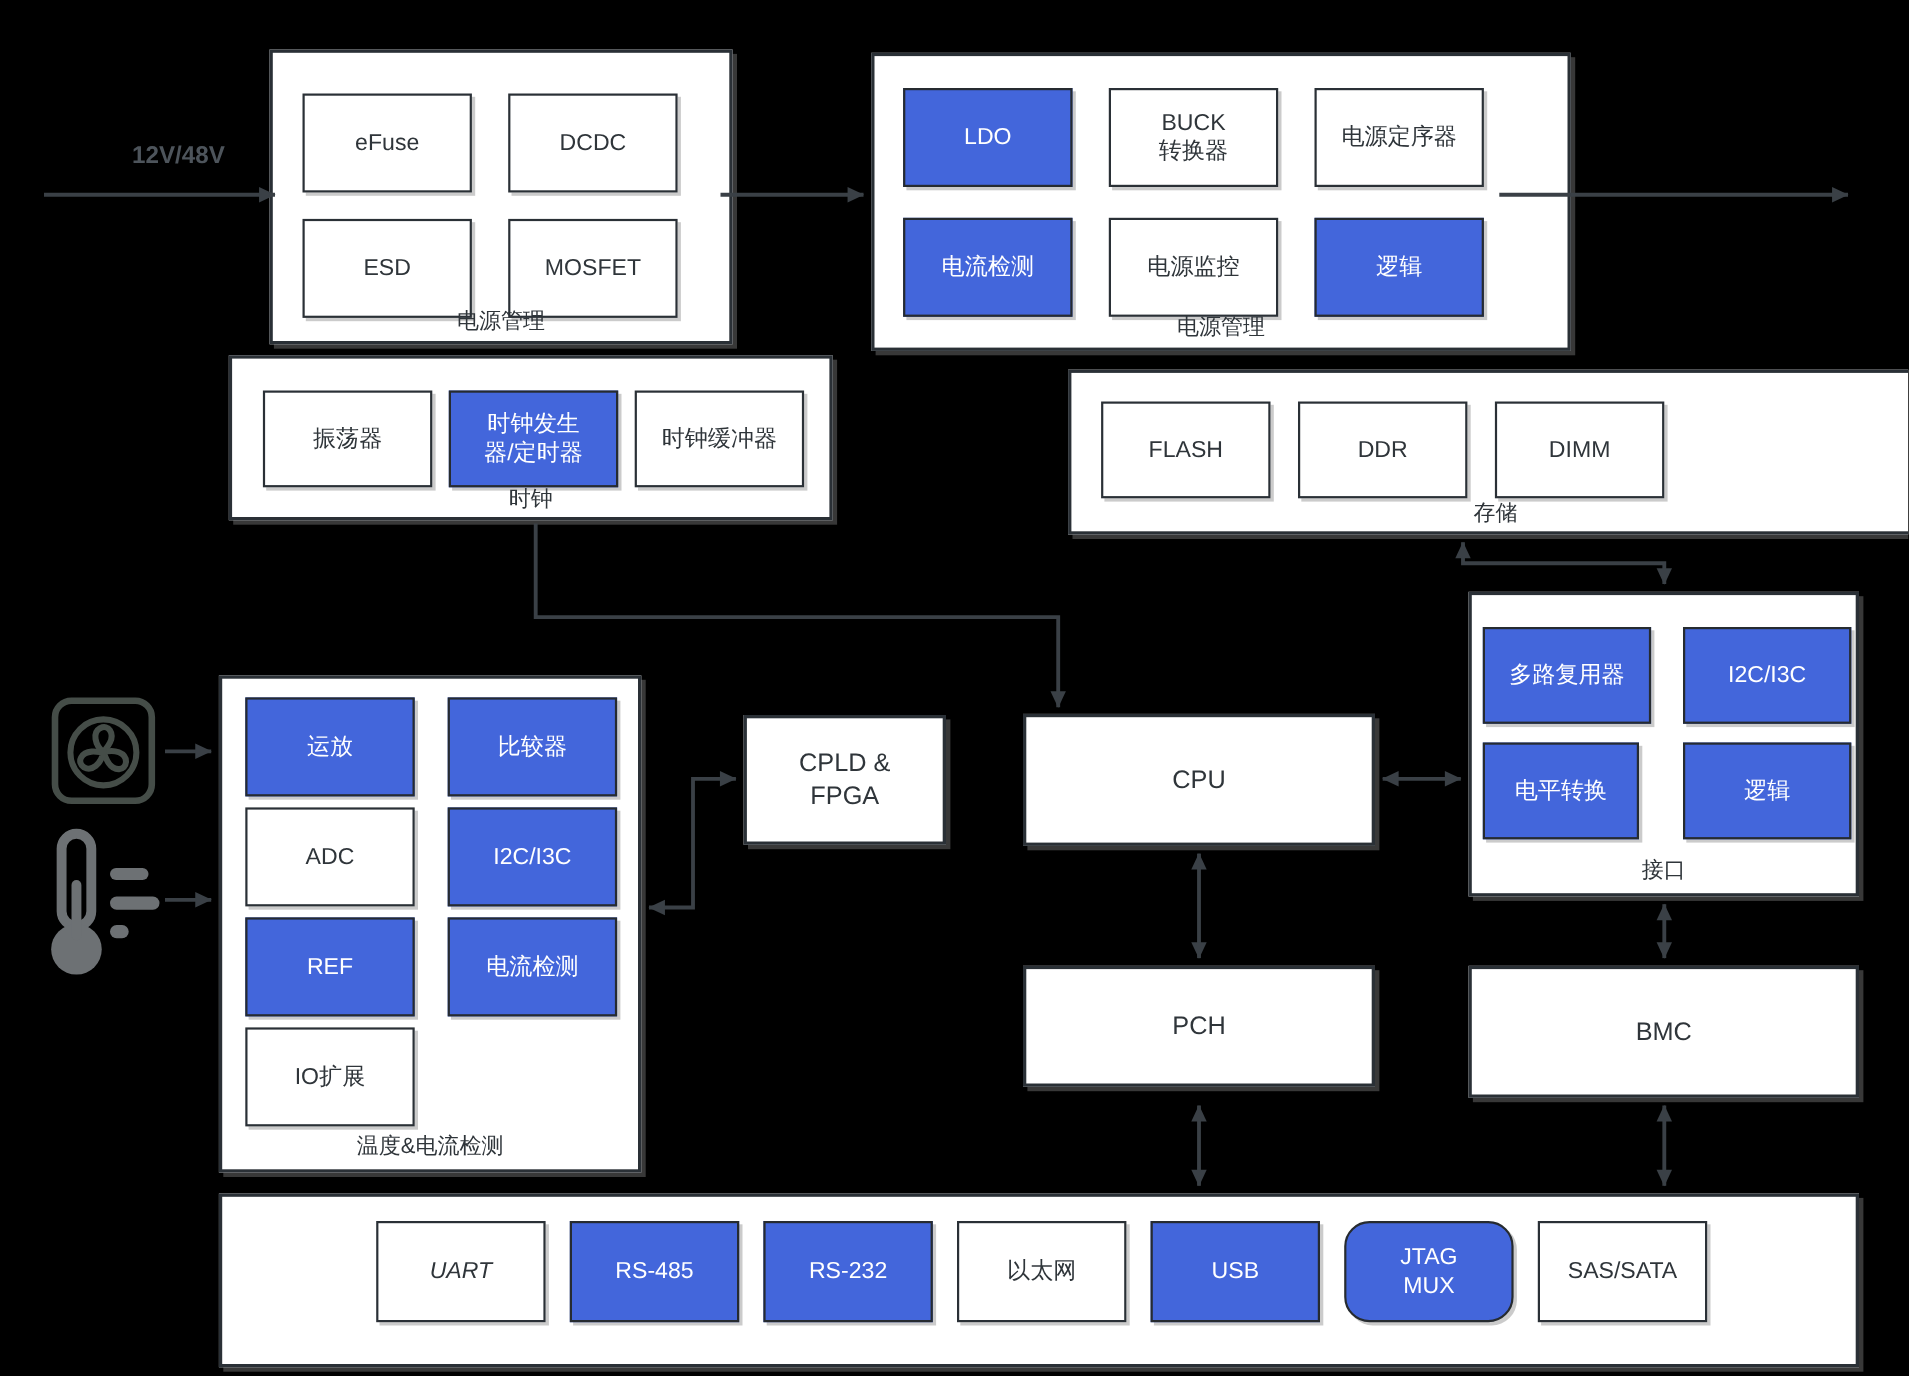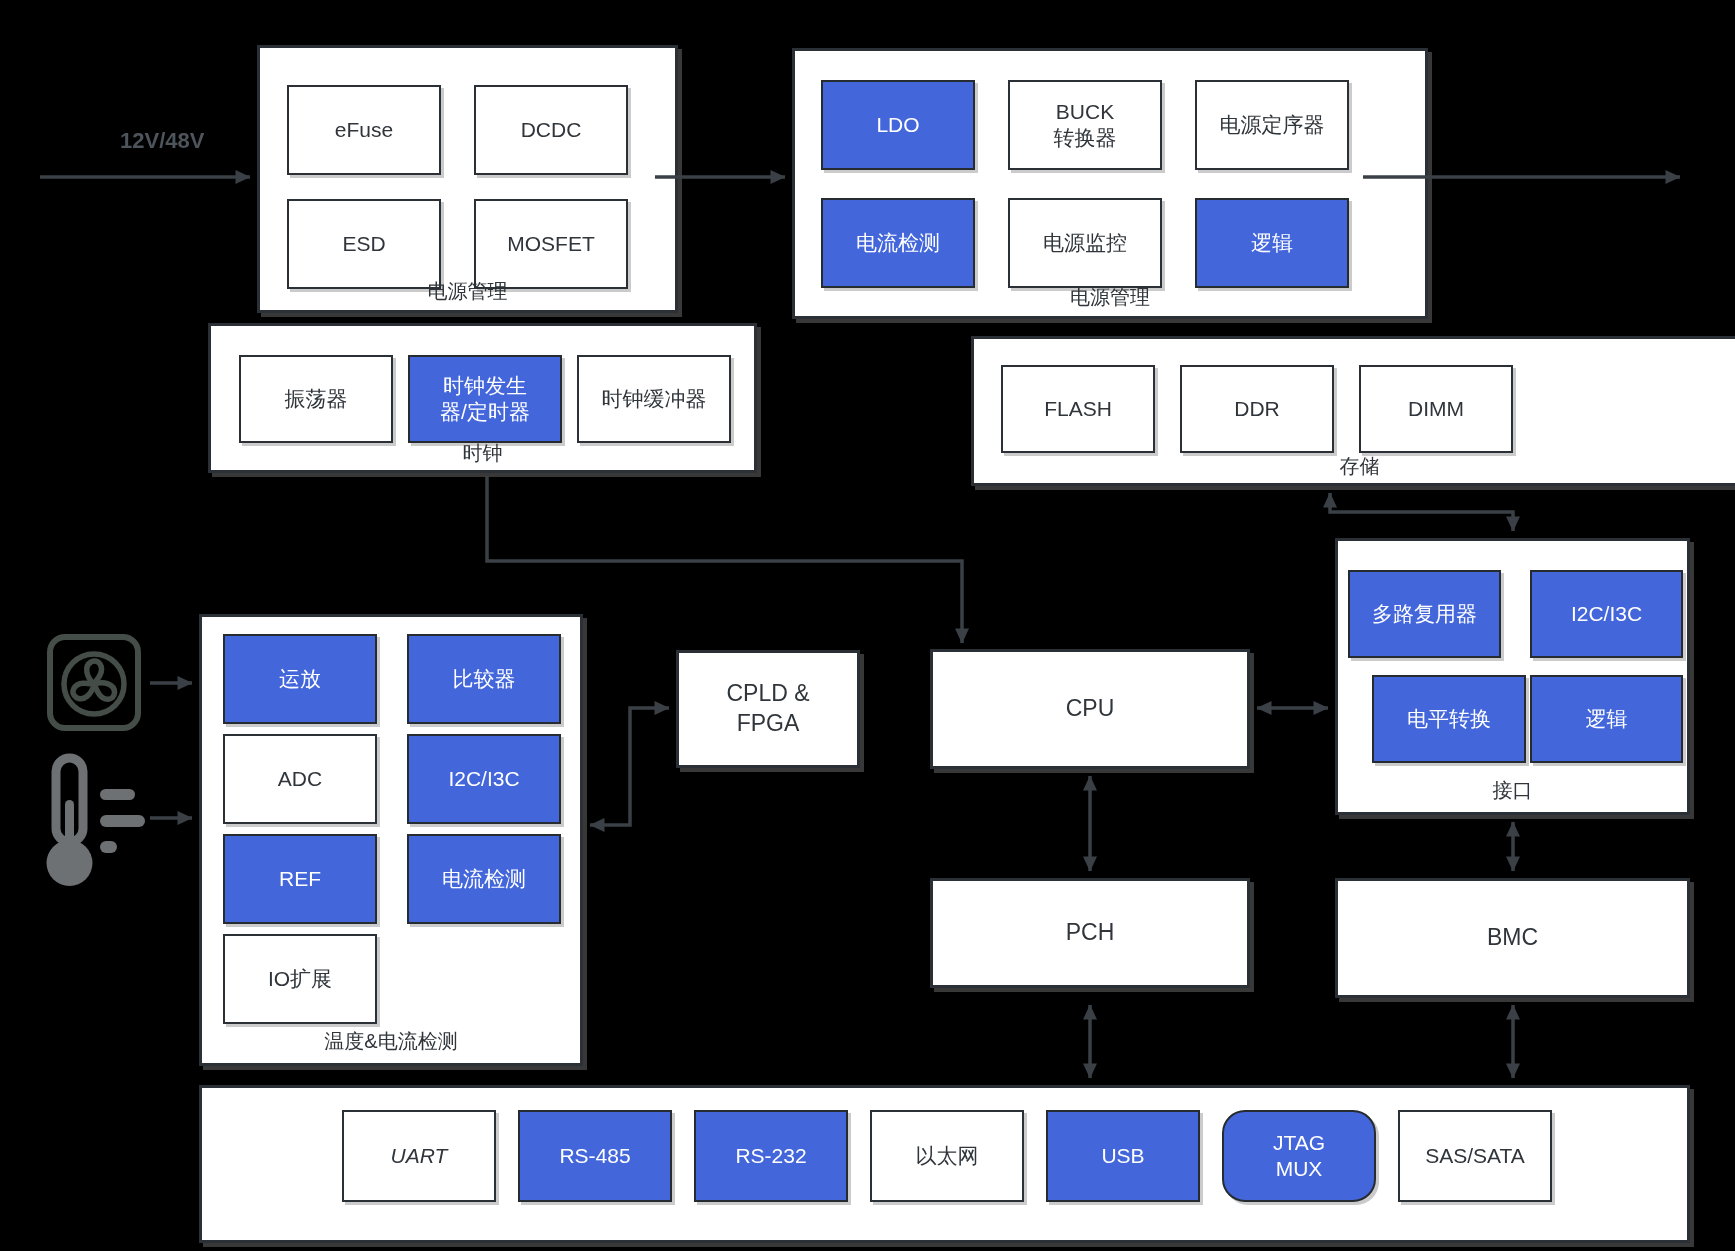--- a/index.html
+++ b/index.html
@@ -49,21 +49,21 @@
     <svg width="105" height="140" viewBox="0 0 105 140">
       <rect x="14" y="6" width="27" height="84" rx="13.5" fill="none" stroke="#6d7174" stroke-width="9"></rect>
       <circle cx="27.5" cy="111" r="23" fill="#6d7174"></circle>
       <rect x="23" y="48" width="9" height="55" rx="4.5" fill="#6d7174"></rect>
       <rect x="58" y="37" width="35" height="11" rx="5.5" fill="#6d7174"></rect>
       <rect x="58" y="63" width="45" height="12" rx="6" fill="#6d7174"></rect>
       <rect x="58" y="89" width="17" height="12" rx="6" fill="#6d7174"></rect>
     </svg>
   </div>
 
-  <div class="group" style="left:257px;top:45px;width:421px;height:268px;text-decoration:underline;">
+  <div class="group" style="left:245px;top:45px;width:421px;height:268px;text-decoration:underline;">
     <div class="cells" style="left:27px;top:37px;grid-template-columns:154px 154px;gap:24px 33px;">
       <div class="cell">eFuse</div>
       <div class="cell">DCDC</div>
       <div class="cell">ESD</div>
       <div class="cell">MOSFET</div>
     </div>
     <div class="glabel" style="bottom:5px;">电源管理</div>
   </div>
 
   <div class="group" style="left:792px;top:48px;width:636px;height:271px;">
@@ -95,21 +95,21 @@
       <div class="cell" style="height:88px;">DDR</div>
       <div class="cell" style="height:88px;">DIMM</div>
     </div>
     <div class="glabel" style="bottom:3px;">存储</div>
   </div>
 
   <div class="group" style="left:1335px;top:538px;width:355px;height:277px;">
     <div class="cells" style="left:10px;top:29px;grid-template-columns:153px 153px;gap:17px 29px;">
       <div class="cell blue" style="width:153px;height:88px;">多路复用器</div>
       <div class="cell blue" style="width:153px;height:88px;">I2C/I3C</div>
-      <div class="cell blue" style="width:154px;height:88px;margin-left:24px;">电平转换</div>
+      <div class="cell blue" style="width:142px;height:88px;">电平转换</div>
       <div class="cell blue" style="width:153px;height:88px;">逻辑</div>
     </div>
     <div class="glabel" style="bottom:8px;">接口</div>
   </div>
 
   <div class="group" style="left:199px;top:614px;width:384px;height:452px;">
     <div class="cells" style="left:21px;top:17px;grid-template-columns:154px 154px;gap:10px 30px;">
       <div class="cell blue">运放</div>
       <div class="cell blue">比较器</div>
       <div class="cell">ADC</div>

